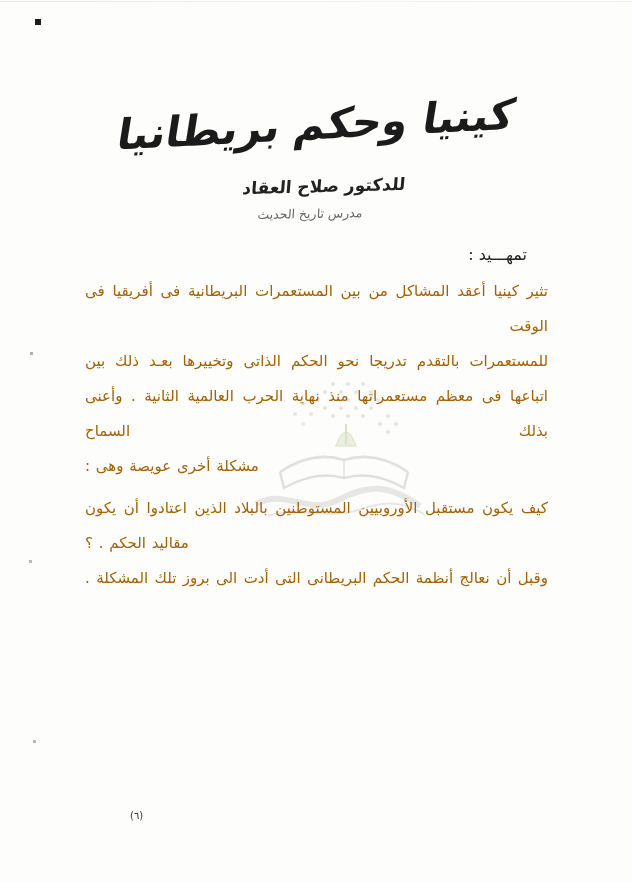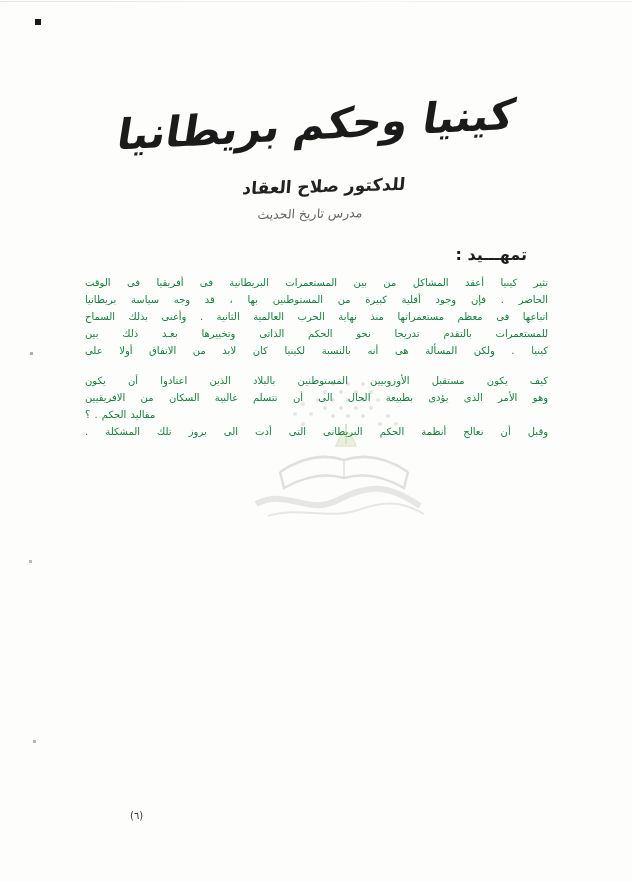--- a/index.html
+++ b/index.html
@@ -48,38 +48,38 @@
     position:absolute;left:238px;top:376px;
     opacity:.45;
     pointer-events:none;
   }
 
   .body{
     position:absolute;left:85px;top:244px;width:463px;
     direction:rtl;
   }
   .heading{
-    font-size:16px;font-weight:700;line-height:22px;
+    font-size:16px;font-weight:400;line-height:22px;
     text-align:right;padding-left:0;padding-right:21px;
     margin-bottom:8px;color:#1d1d1d;
   }
   .tline{
-    font-size:10px;line-height:17px;
+    font-size:15px;line-height:35px;
     direction:rtl;
     text-align:justify;
     text-align-last:justify;
     text-justify:inter-word;
     word-spacing:1px;
-    color:#15803d;
+    color:#a16207;
     white-space:normal;
   }
   .tline.last{
     text-align-last:left;
   }
-  #paras .para:nth-child(2){margin-top:13px;}
+  #paras .para:nth-child(2){margin-top:7px;}
   #paras .para:nth-child(3){margin-top:0px;}
   #paras .para:nth-child(4){margin-top:10px;}
 
   .pagenum{
     position:absolute;left:130px;top:810px;
     font-size:10px;color:#3a3a3a;direction:rtl;
     letter-spacing:1px;
   }
 </style>
 </head>
@@ -144,28 +144,26 @@
       <path d="M18,128 C50,112 70,140 100,124 S150,108 182,130" stroke-width="6"></path>
       <path d="M30,140 C60,130 90,144 120,134 S165,126 186,138" stroke-width="2"></path>
     </g>
   </svg>
 
   <div class="body">
     <div class="heading">تمهـــيد :</div>
     <div id="paras">
         <div class="para">
           <div class="tline">تثير كينيا أعقد المشاكل من بين المستعمرات البريطانية فى أفريقيا فى الوقت</div>
-          <div class="tline">الحاضر . فإن وجود أقلية كبيرة من المستوطنين بها ، قد وجه سياسة بريطانيا</div>
+          <div class="tline">للمستعمرات بالتقدم تدريجا نحو الحكم الذاتى وتخييرها بعـد ذلك بين</div>
           <div class="tline">اتباعها فى معظم مستعمراتها منذ نهاية الحرب العالمية الثانية . وأعنى بذلك السماح</div>
-          <div class="tline">للمستعمرات بالتقدم تدريجا نحو الحكم الذاتى وتخييرها بعـد ذلك بين</div>
-          <div class="tline">كينيا . ولكن المسألة هى أنه بالنسبة لكينيا كان لابد من الاتفاق أولا على</div>
+          <div class="tline last">مشكلة أخرى عويصة وهى :</div>
         </div>
         <div class="para">
           <div class="tline">كيف يكون مستقبل الأوروبيين المستوطنين بالبلاد الذين اعتادوا أن يكون</div>
-          <div class="tline">وهو الأمر الذى يؤدى بطبيعة الحال الى أن تتسلم غالبية السكان من الافريقيين</div>
           <div class="tline last">مقاليد الحكم . ؟</div>
         </div>
         <div class="para">
           <div class="tline">وقبل أن نعالج أنظمة الحكم البريطانى التى أدت الى بروز تلك المشكلة .</div>
         </div>
       </div>
   </div>
 
   <div class="pagenum">(٦)</div>
 

